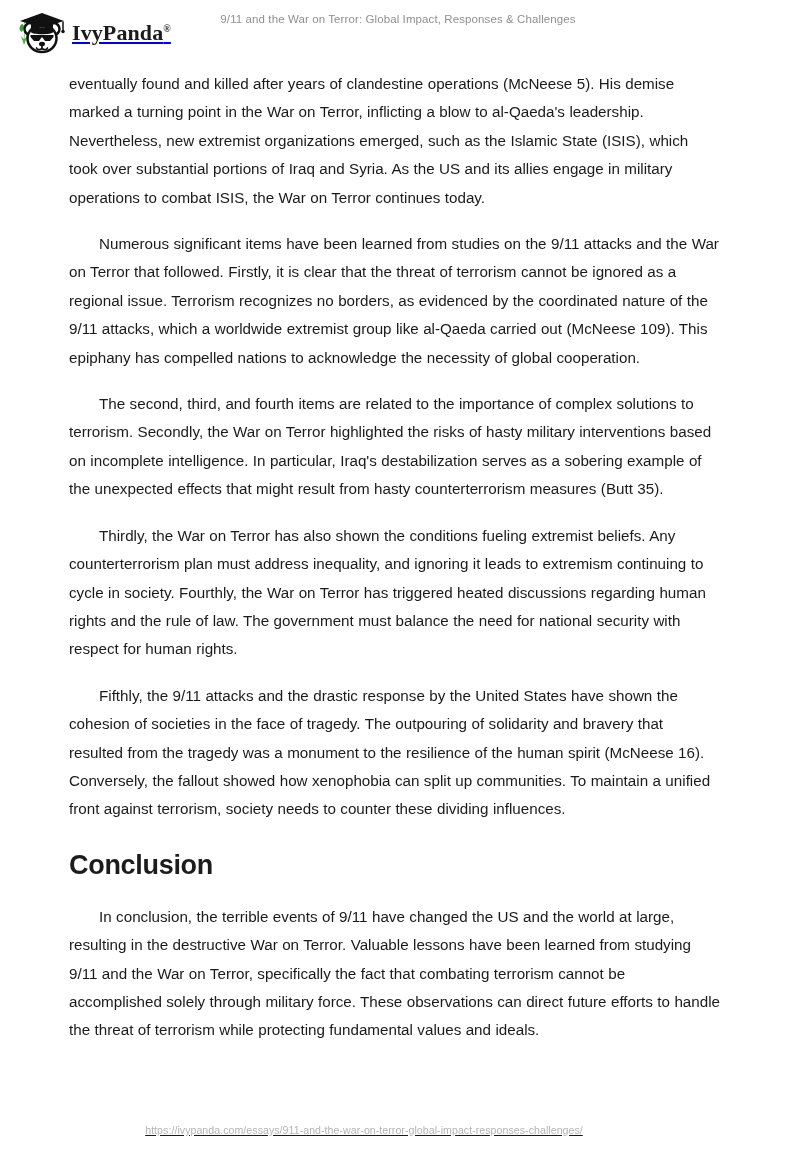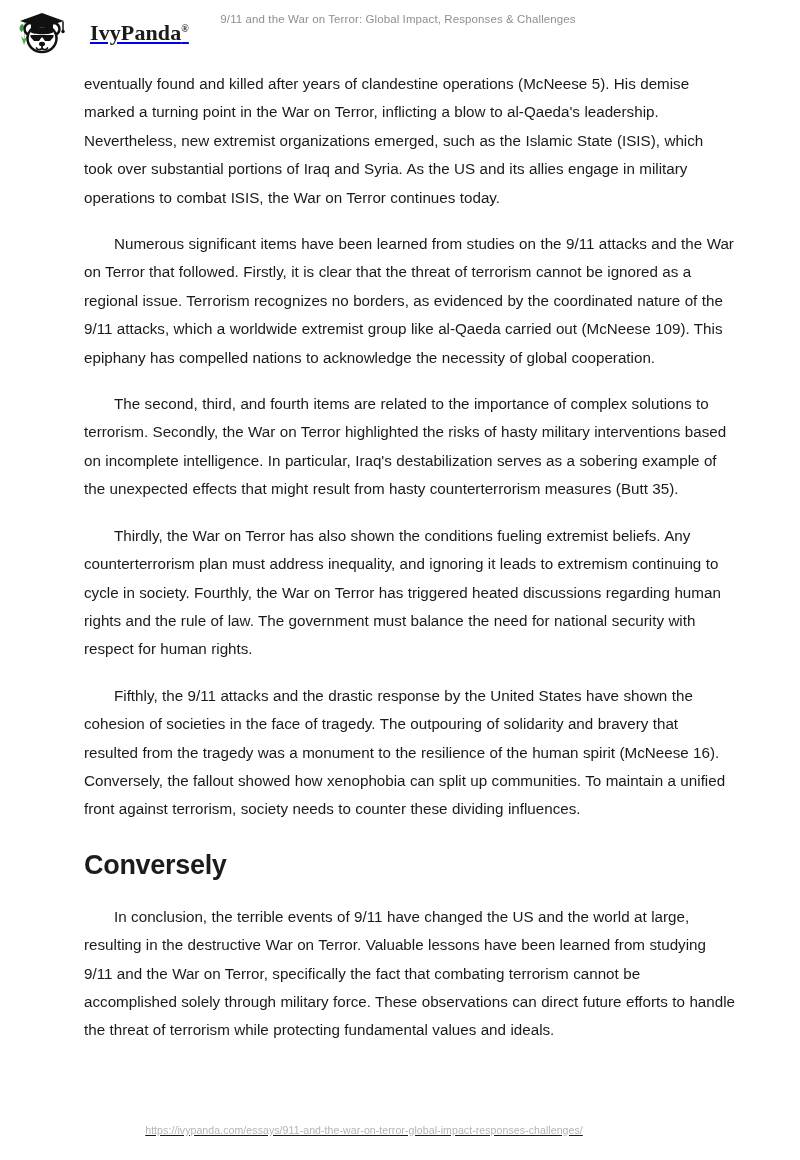--- a/index.html
+++ b/index.html
@@ -23,21 +23,21 @@
     left: 0;
     width: 800px;
     height: 62px;
   }
   .brand {
     position: absolute;
     left: 14px;
     top: 10px;
     display: flex;
     align-items: center;
-    gap: 24px;
+    gap: 6px;
   }
   .brand-logo {
     width: 52px;
     height: 46px;
     display: block;
   }
   .brand-word {
     font-family: "Liberation Serif", serif;
     font-weight: bold;
     font-size: 22px;
@@ -61,21 +61,21 @@
     text-align: center;
     font-size: 11.5px;
     color: #8f8f8f;
     letter-spacing: .1px;
     white-space: nowrap;
   }
 
   
   .content {
     position: absolute;
-    left: 84px;
+    left: 69px;
     top: 70px;
     width: 652px;
   }
   .para {
     font-size: 15.2px;
     line-height: 28.4px;
     color: #1a1a1a;
     margin: 0 0 18px 0;
     text-indent: 30px;
     text-align: left;
@@ -151,20 +151,20 @@
   <p class="para no-indent">eventually found and killed after years of clandestine operations (McNeese 5). His demise marked a turning point in the War on Terror, inflicting a blow to al-Qaeda's leadership. Nevertheless, new extremist organizations emerged, such as the Islamic State (ISIS), which took over substantial portions of Iraq and Syria. As the US and its allies engage in military operations to combat ISIS, the War on Terror continues today.</p>
 
   <p class="para">Numerous significant items have been learned from studies on the 9/11 attacks and the War on Terror that followed. Firstly, it is clear that the threat of terrorism cannot be ignored as a regional issue. Terrorism recognizes no borders, as evidenced by the coordinated nature of the 9/11 attacks, which a worldwide extremist group like al-Qaeda carried out (McNeese 109). This epiphany has compelled nations to acknowledge the necessity of global cooperation.</p>
 
   <p class="para">The second, third, and fourth items are related to the importance of complex solutions to terrorism. Secondly, the War on Terror highlighted the risks of hasty military interventions based on incomplete intelligence. In particular, Iraq's destabilization serves as a sobering example of the unexpected effects that might result from hasty counterterrorism measures (Butt 35).</p>
 
   <p class="para">Thirdly, the War on Terror has also shown the conditions fueling extremist beliefs. Any counterterrorism plan must address inequality, and ignoring it leads to extremism continuing to cycle in society. Fourthly, the War on Terror has triggered heated discussions regarding human rights and the rule of law. The government must balance the need for national security with respect for human rights.</p>
 
   <p class="para">Fifthly, the 9/11 attacks and the drastic response by the United States have shown the cohesion of societies in the face of tragedy. The outpouring of solidarity and bravery that resulted from the tragedy was a monument to the resilience of the human spirit (McNeese 16). Conversely, the fallout showed how xenophobia can split up communities. To maintain a unified front against terrorism, society needs to counter these dividing influences.</p>
 
-  <h2 class="section-heading">Conversely</h2>
+  <h2 class="section-heading">Conclusion</h2>
 
   <p class="para">In conclusion, the terrible events of 9/11 have changed the US and the world at large, resulting in the destructive War on Terror. Valuable lessons have been learned from studying 9/11 and the War on Terror, specifically the fact that combating terrorism cannot be accomplished solely through military force. These observations can direct future efforts to handle the threat of terrorism while protecting fundamental values and ideals.</p>
 </div>
 
 <div class="page-footer">
   <span class="footer-url">https://ivypanda.com/essays/911-and-the-war-on-terror-global-impact-responses-challenges/</span>
 </div>
 
 </body></html>

